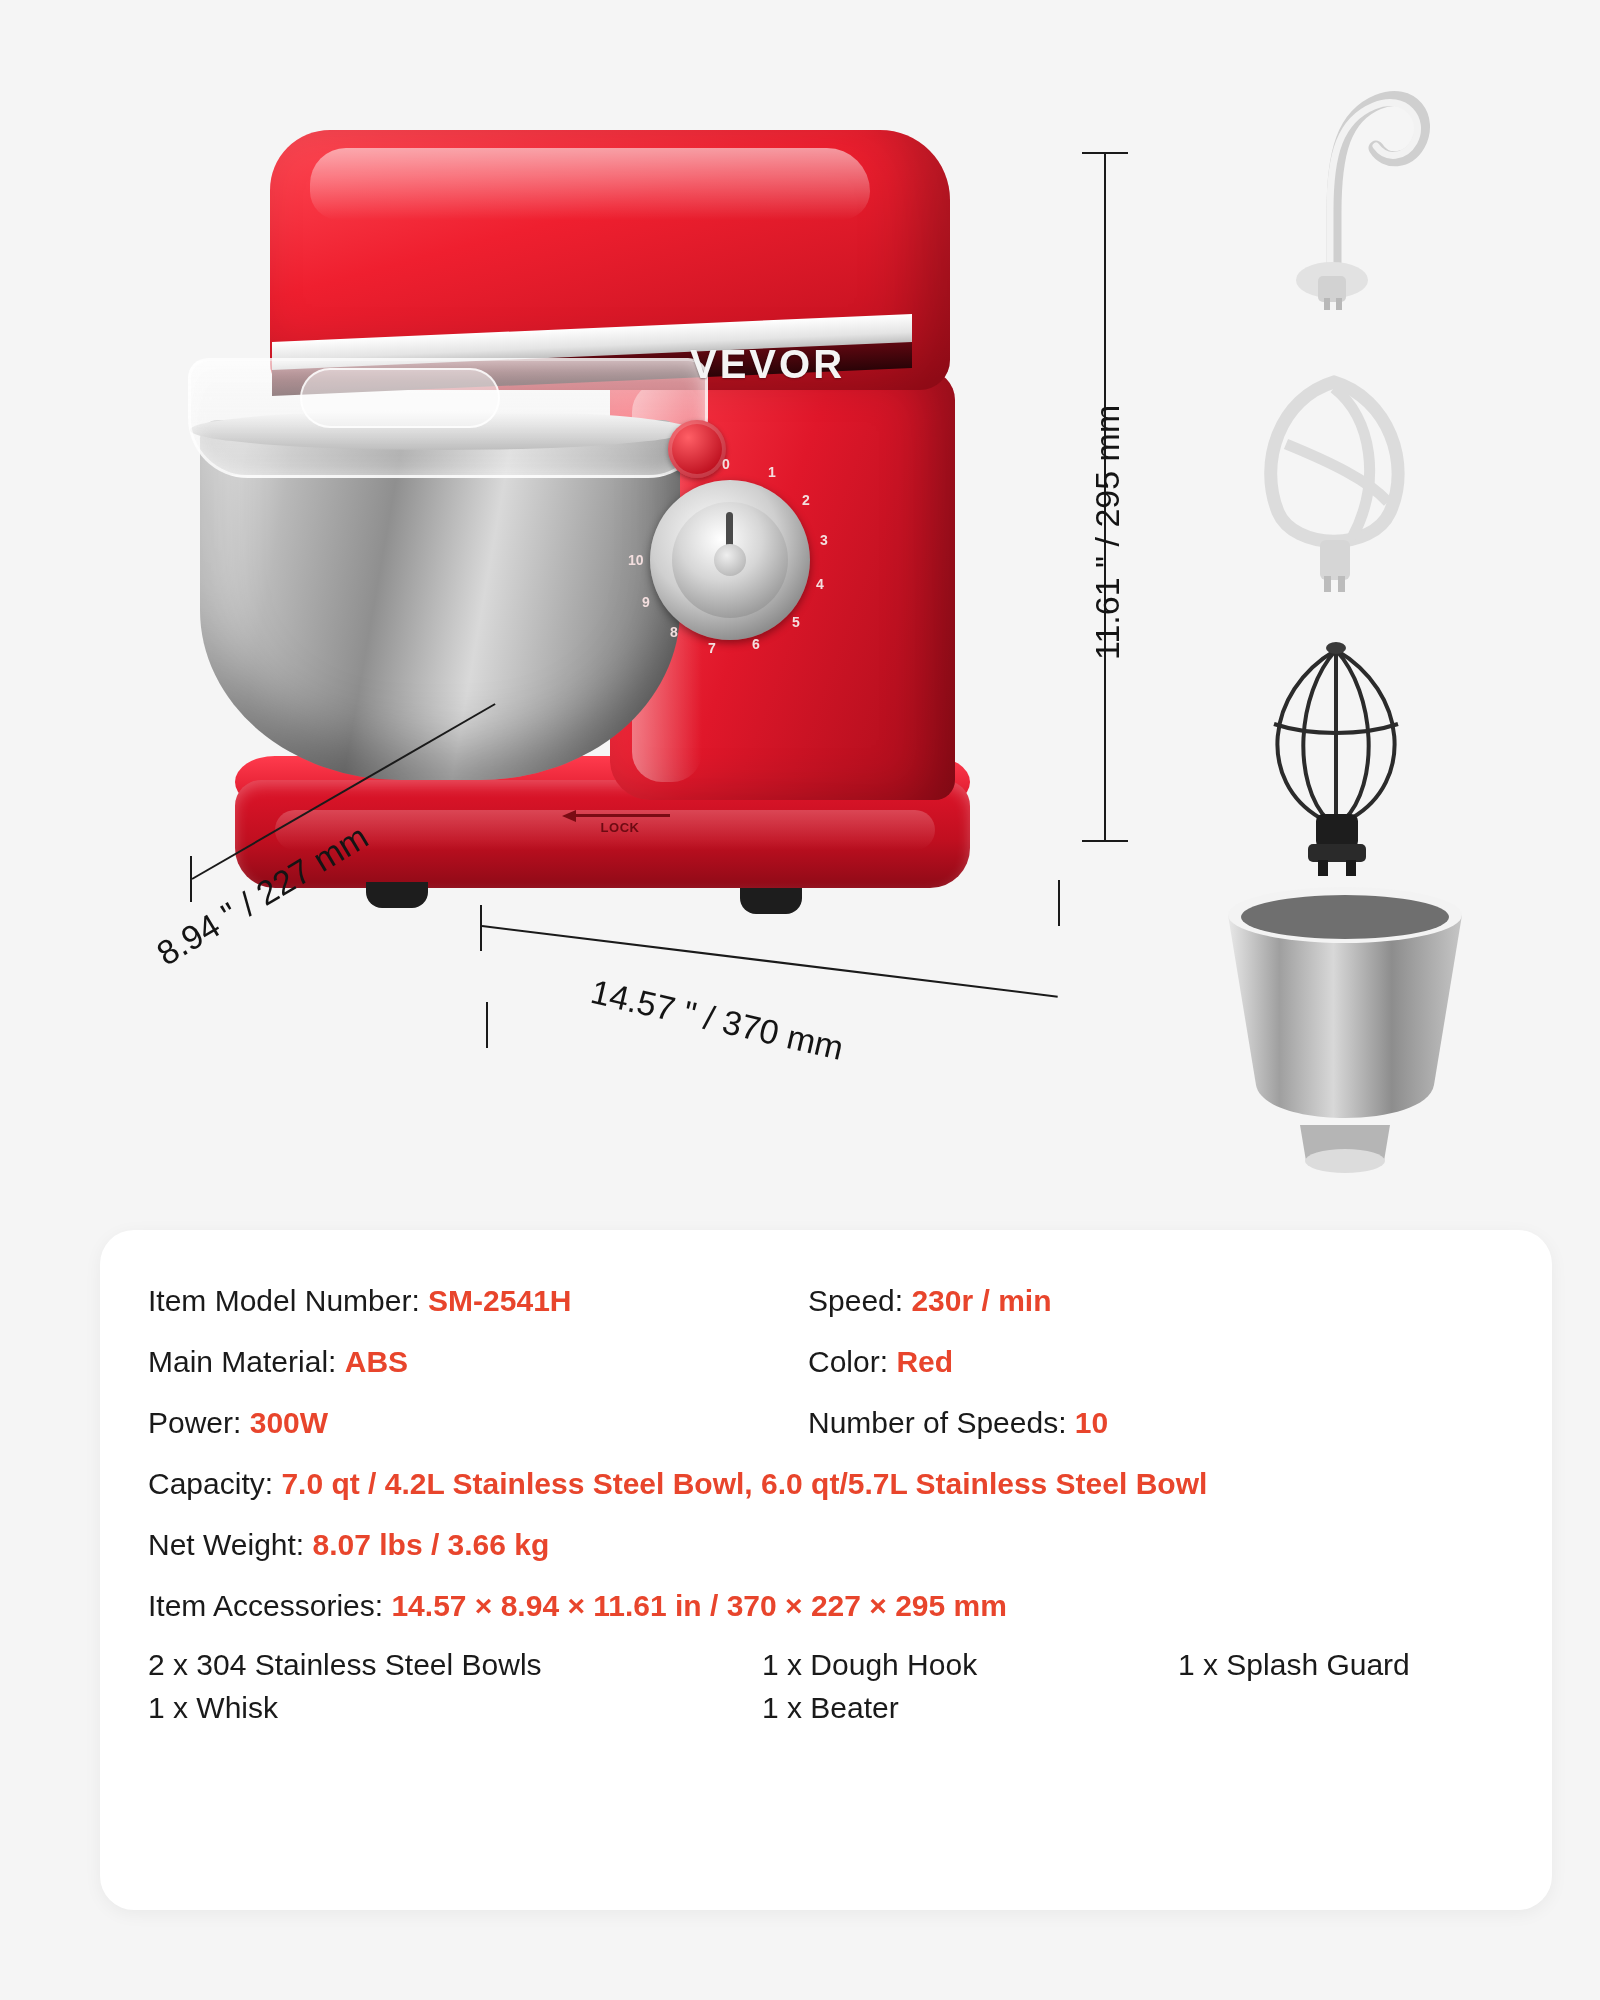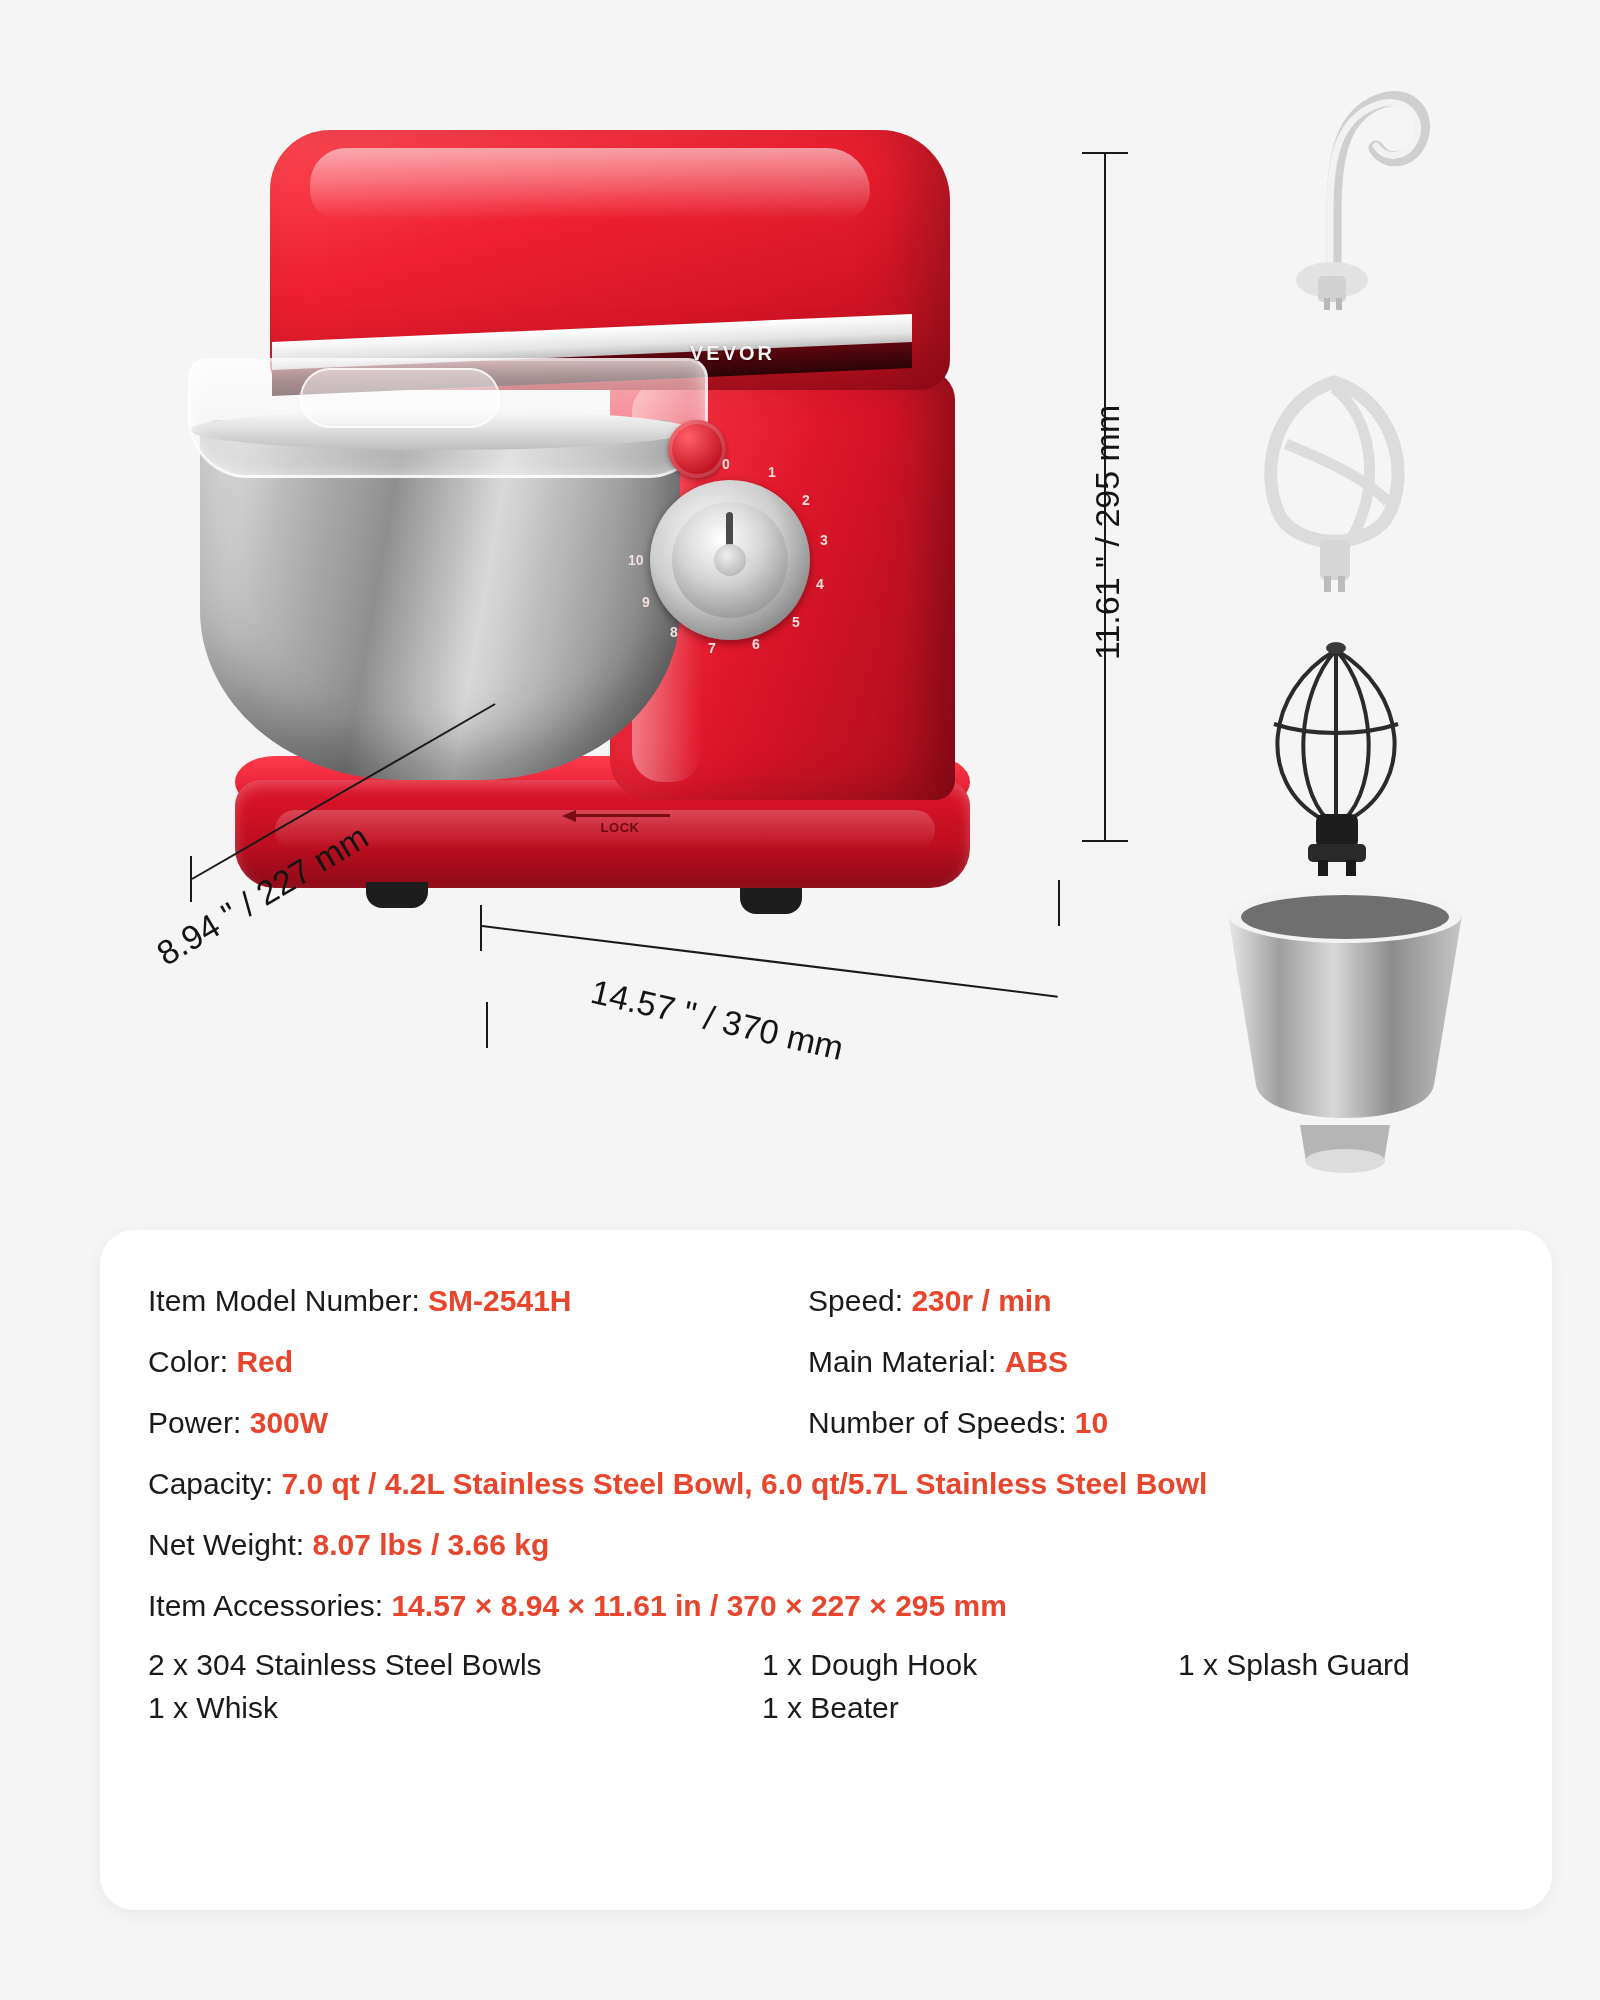--- a/index.html
+++ b/index.html
@@ -132,21 +132,21 @@
     position: absolute;
     left: 452px; top: 262px;
     width: 70px; height: 400px;
     background: linear-gradient(90deg, rgba(255,255,255,.40), rgba(255,255,255,0));
     border-radius: 30px;
   }
 
   .brand {
     position: absolute;
     left: 510px; top: 222px;
-    font-size: 20px; font-weight: 800;
+    font-size: 40px; font-weight: 800;
     color: #f4f4f4;
     letter-spacing: 3px;
     text-shadow: 0 1px 2px rgba(0,0,0,.35);
   }
 
   
   .power-btn {
     position: absolute;
     left: 488px; top: 300px;
     width: 58px; height: 58px;
@@ -442,26 +442,26 @@
           <span class="val">SM-2541H</span>
         </div>
         <div class="spec-col">
           <span>Speed:</span>
           <span class="val">230r / min</span>
         </div>
       </div>
 
       <div class="spec-row">
         <div class="spec-col">
+          <span>Main Material:</span>
+          <span class="val">ABS</span>
+        </div>
+        <div class="spec-col">
           <span>Color:</span>
           <span class="val">Red</span>
-        </div>
-        <div class="spec-col">
-          <span>Main Material:</span>
-          <span class="val">ABS</span>
         </div>
       </div>
 
       <div class="spec-row">
         <div class="spec-col">
           <span>Power:</span>
           <span class="val">300W</span>
         </div>
         <div class="spec-col">
           <span>Number of Speeds:</span>

